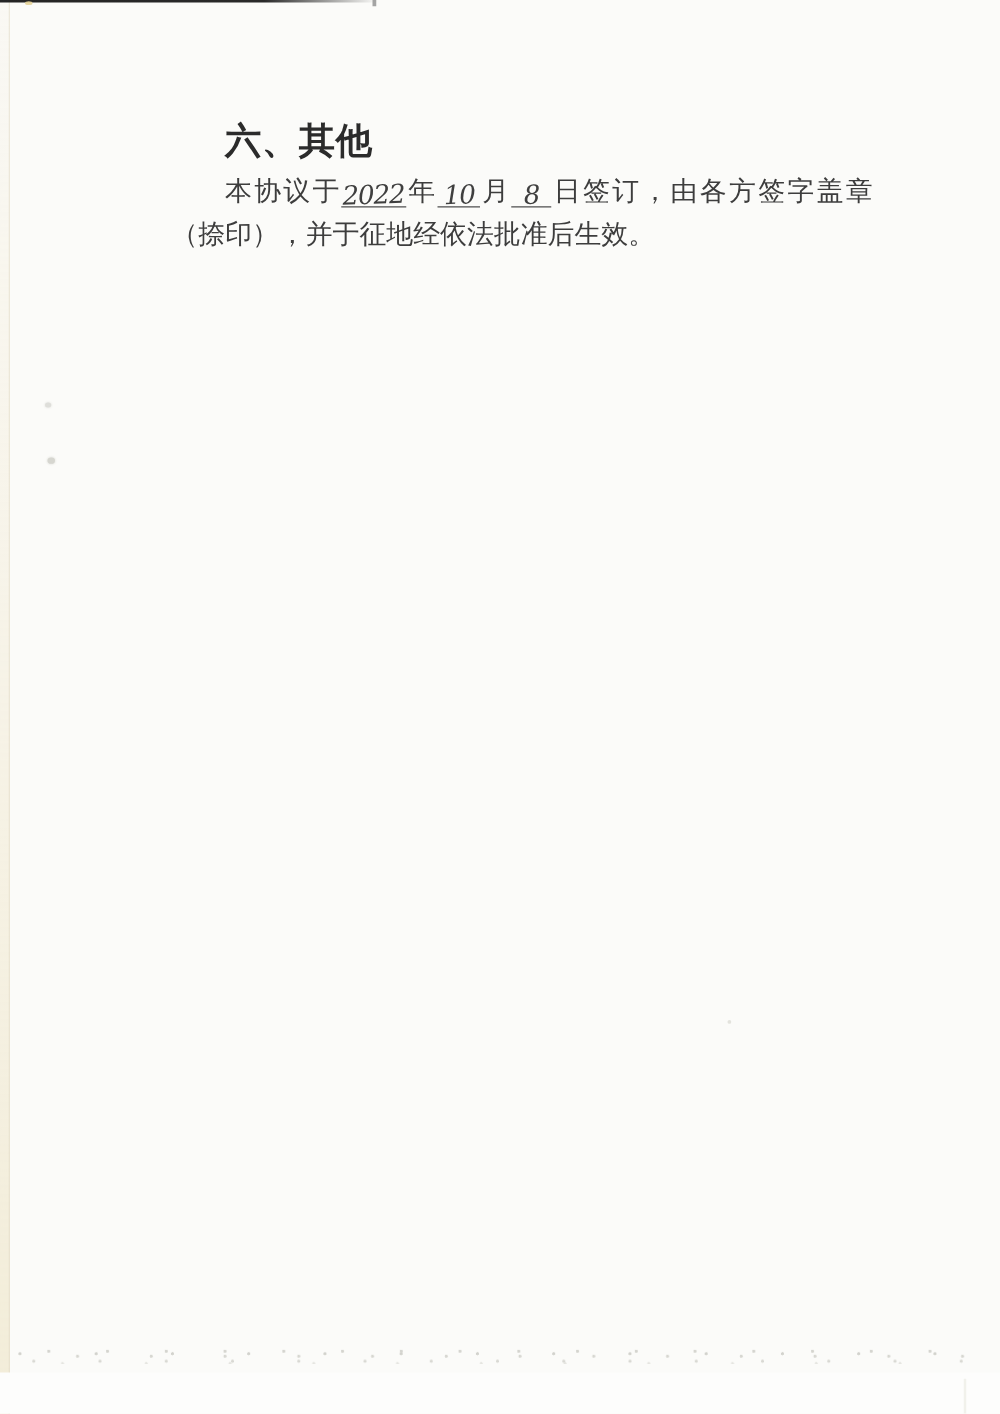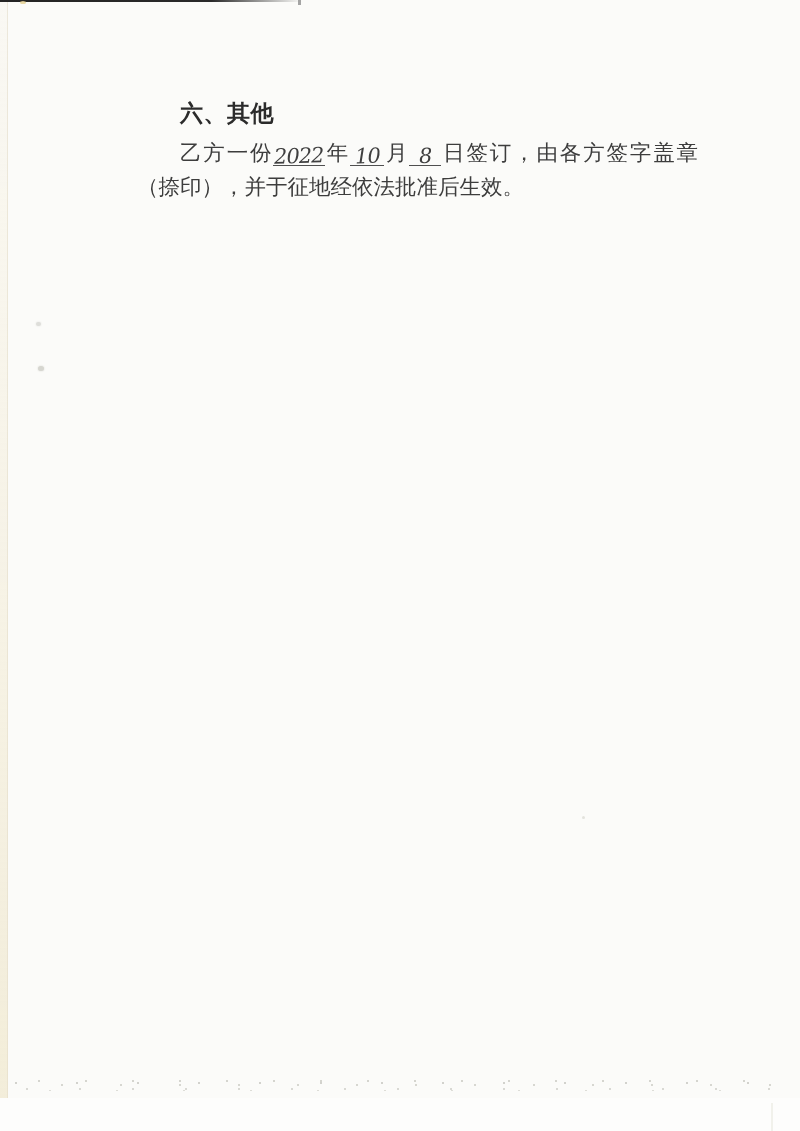--- a/index.html
+++ b/index.html
@@ -47,21 +47,21 @@
   }
   
   .content{
     position:absolute;left:137px;top:97px;width:561px;
     color:#3d3d3d;
     font-size:21.5px;line-height:33.5px;
     text-align:justify;
   }
   .content h2{
     font-family:"Liberation Sans","DejaVu Sans",sans-serif;
-    font-size:23px;font-weight:bold;color:#2b2b2b;
+    font-size:29px;font-weight:bold;color:#2b2b2b;
     margin:0 0 7px 0;text-indent:43px;line-height:33px;letter-spacing:0.5px;
     text-align:left;
   }
   .content p{margin:0;text-indent:43px;}
   .blank{
     display:inline-block;text-indent:0;text-align:center;
     border-bottom:1.5px solid #4f4f4f;
     vertical-align:-2px;line-height:20px;padding:0 1px;
   }
   .blank-year{min-width:46px;}
@@ -85,14 +85,14 @@
 <div class="speck speck-c"></div>
 <div class="bottom-noise"></div>
 <div class="bottom-clean"></div>
 <div class="bottom-right-line"></div>
 
 <div class="content">
   <h2>六、其他</h2>
 
 
 
-  <p><span>乙方一份</span><span class="blank blank-year"><span class="hw">2022</span></span><span>年</span><span class="blank blank-month"><span class="hw">10</span></span><span>月</span><span class="blank blank-day"><span class="hw">8</span></span><span>日</span><span>签订，由各方签字盖章（捺印），并于征地经依法批准后生效。</span></p>
+  <p><span>本协议于</span><span class="blank blank-year"><span class="hw">2022</span></span><span>年</span><span class="blank blank-month"><span class="hw">10</span></span><span>月</span><span class="blank blank-day"><span class="hw">8</span></span><span>日</span><span>签订，由各方签字盖章（捺印），并于征地经依法批准后生效。</span></p>
 </div>
 
 </body></html>

